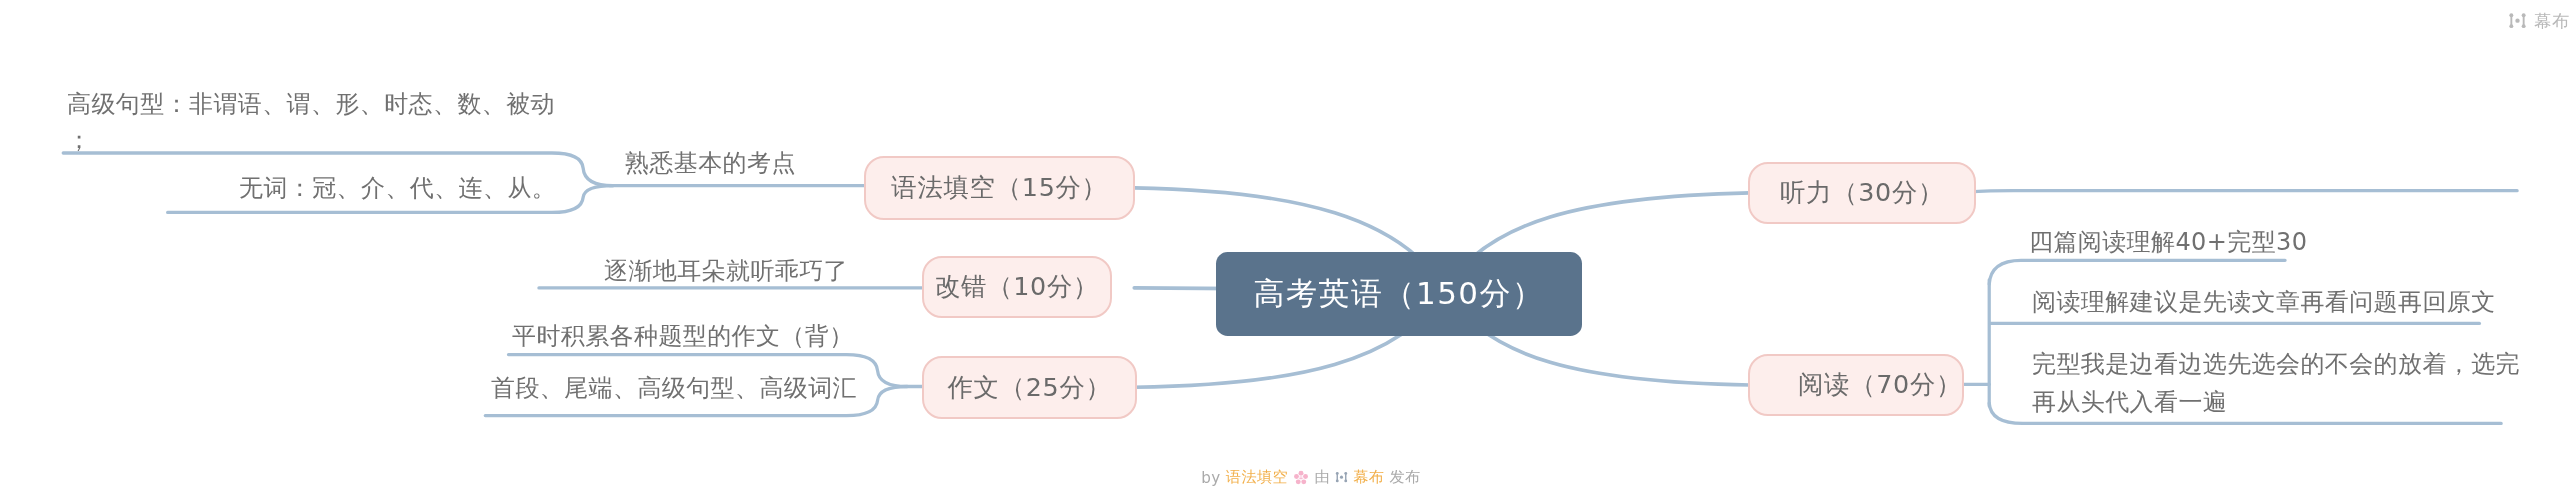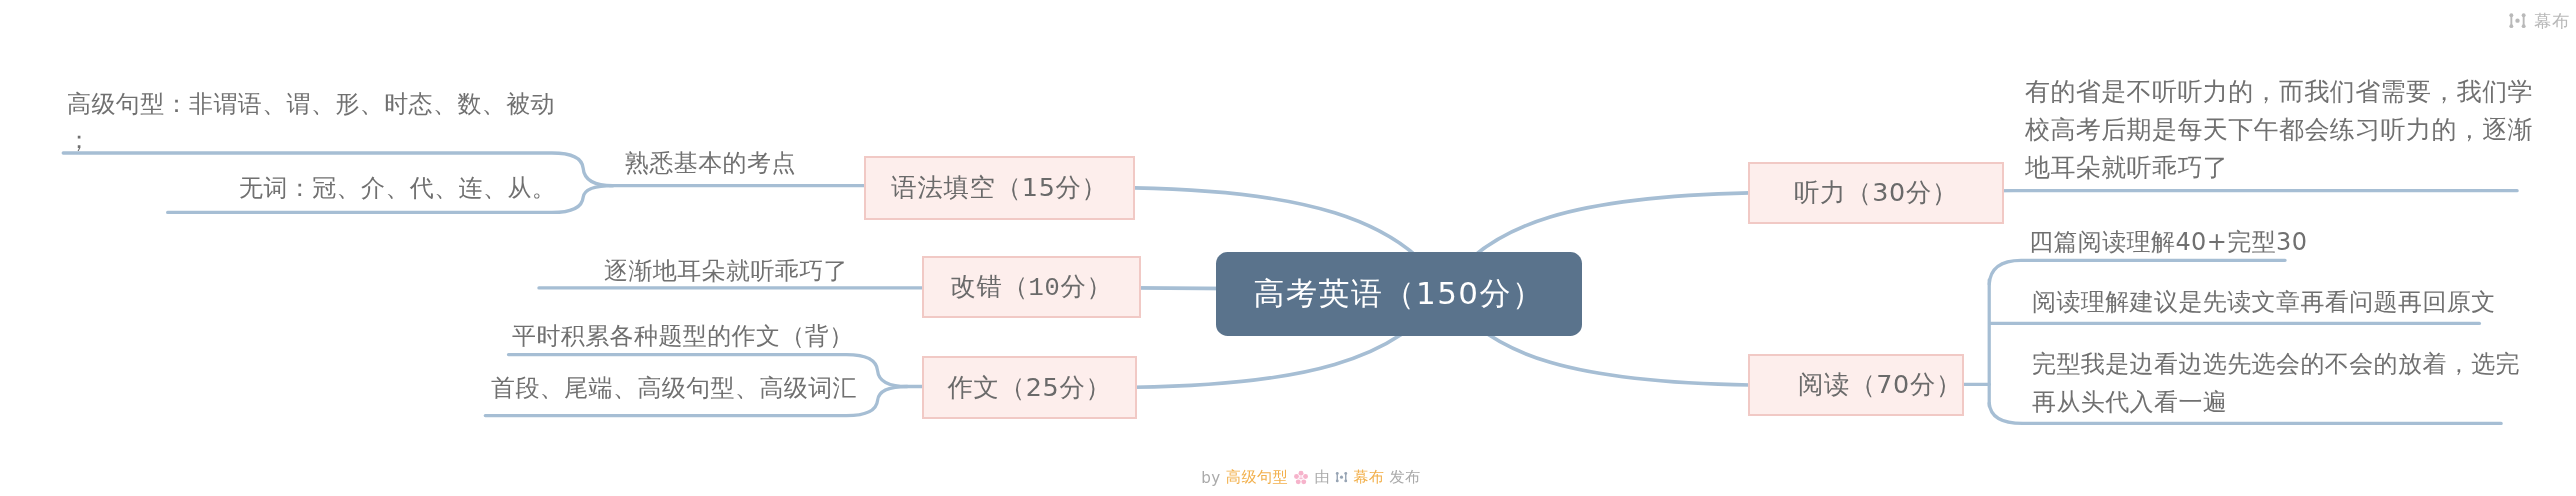--- a/index.html
+++ b/index.html
@@ -18,21 +18,21 @@
   body{font-family:"DejaVu Sans", sans-serif;}
   #canvas{
     position:relative;width:2576px;height:496px;background:#ffffff;overflow:hidden;
   }
   #wires{position:absolute;left:0;top:0;z-index:1;}
   #wires path{fill:none;stroke:var(--connector);stroke-linecap:round;stroke-linejoin:round;}
   #wires path.underline{stroke-width:4.5px;}
   #wires path.arc{stroke-width:5px;}
   .topic{
     position:absolute;z-index:3;box-sizing:border-box;
-    background:var(--topic-bg);border:2.2px solid var(--topic-border);border-radius:0;
+    background:var(--topic-bg);border:2.2px solid var(--topic-border);border-radius:20px;
     color:var(--topic-text);font-size:25.4px;letter-spacing:0.7px;
     display:flex;align-items:center;justify-content:center;white-space:nowrap;
   }
   .root-topic{
     position:absolute;z-index:3;box-sizing:border-box;
     background:var(--root-bg);border-radius:11.6px;
     color:var(--root-text);font-size:31px;letter-spacing:1.5px;
     display:flex;align-items:center;justify-content:center;white-space:nowrap;
   }
   .note{
@@ -83,34 +83,33 @@
     <path class="underline" d="M3150 359 L2786 359 Q2744 359 2742 392"></path>
     <path class="underline" d="M2742 386 L2742 560"></path>
     <path class="underline" d="M3418 446 L2744 446"></path>
     <path class="underline" d="M3448 584 L2788 584 Q2744 584 2742 556"></path>
     <path class="underline" d="M2742 530 L2706 530"></path>
   </svg>
 
   <div class="root-topic" style="left:1216px;top:252px;width:366px;height:84px;">高考英语（150分）</div>
 
   <div class="topic" style="left:864px;top:156px;width:271px;height:64px;">语法填空（15分）</div>
-  <div class="topic" style="left:922px;top:256px;width:219px;height:62px;font-family:Liberation Mono, monospace;">改错（10分）</div>
+  <div class="topic" style="left:922px;top:256px;width:190px;height:62px;">改错（10分）</div>
   <div class="topic" style="left:922px;top:356px;width:215px;height:63px;">作文（25分）</div>
 
-  <div class="topic" style="left:1748px;top:162px;width:256px;height:62px;">听力（30分）</div>
+  <div class="topic" style="left:1748px;top:162px;width:228px;height:62px;">听力（30分）</div>
   <div class="topic" style="left:1748px;top:354px;width:216px;height:62px;padding-left:48px;">阅读（70分）</div>
 
   <div class="note" style="left:67px;top:86px;width:505px;">高级句型：非谓语、谓、形、时态、数、被动；</div>
   <div class="note single" style="left:239px;top:170px;">无词：冠、介、代、连、从。</div>
   <div class="note single" style="left:625px;top:145px;">熟悉基本的考点</div>
   <div class="note single" style="left:604px;top:253px;">逐渐地耳朵就听乖巧了</div>
   <div class="note single" style="left:512px;top:318px;">平时积累各种题型的作文（背）</div>
   <div class="note single" style="left:491px;top:370px;">首段、尾端、高级句型、高级词汇</div>
 
-  <div class="note" style="left:2025px;top:73px;width:512px;font-size:25px;line-height:38px;">有的省是不听听力的，而我们省需要，我们学校高考后期是每天下午都会练习听力的，逐渐地耳朵就听乖巧了</div>
   <div class="note single" style="left:2029px;top:224px;">四篇阅读理解40+完型30</div>
   <div class="note single" style="left:2032px;top:284px;">阅读理解建议是先读文章再看问题再回原文</div>
   <div class="note" style="left:2032px;top:345px;width:512px;line-height:38px;">完型我是边看边选先选会的不会的放着，选完再从头代入看一遍</div>
 
   <div id="brand-corner">
     <span class="icon">
       <svg width="19" height="17.4" viewBox="0 0 26 24">
         <g stroke="#b9b9b9" stroke-width="2.6" fill="#b9b9b9" stroke-linecap="round">
           <line x1="4.5" y1="5" x2="4.5" y2="19"></line>
           <circle cx="4.5" cy="4.5" r="2.7" stroke="none"></circle>
@@ -120,21 +119,21 @@
           <circle cx="21.5" cy="4.5" r="2.7" stroke="none"></circle>
           <circle cx="21.5" cy="19.5" r="2.7" stroke="none"></circle>
         </g>
       </svg>
     </span>
     <span>幕布</span>
   </div>
 
   <div id="watermark">
     <span>by</span>
-    <span class="accent">高级句型</span>
+    <span class="accent">语法填空</span>
     <span class="icon">
       <svg width="16" height="16" viewBox="0 0 22 22">
         <g fill="#f6b3cb">
           <circle cx="11" cy="4.5" r="3.4"></circle>
           <circle cx="17.2" cy="9" r="3.4"></circle>
           <circle cx="14.8" cy="16.3" r="3.4"></circle>
           <circle cx="7.2" cy="16.3" r="3.4"></circle>
           <circle cx="4.8" cy="9" r="3.4"></circle>
         </g>
         <circle cx="11" cy="11" r="3.2" fill="#fdeef4"></circle>

